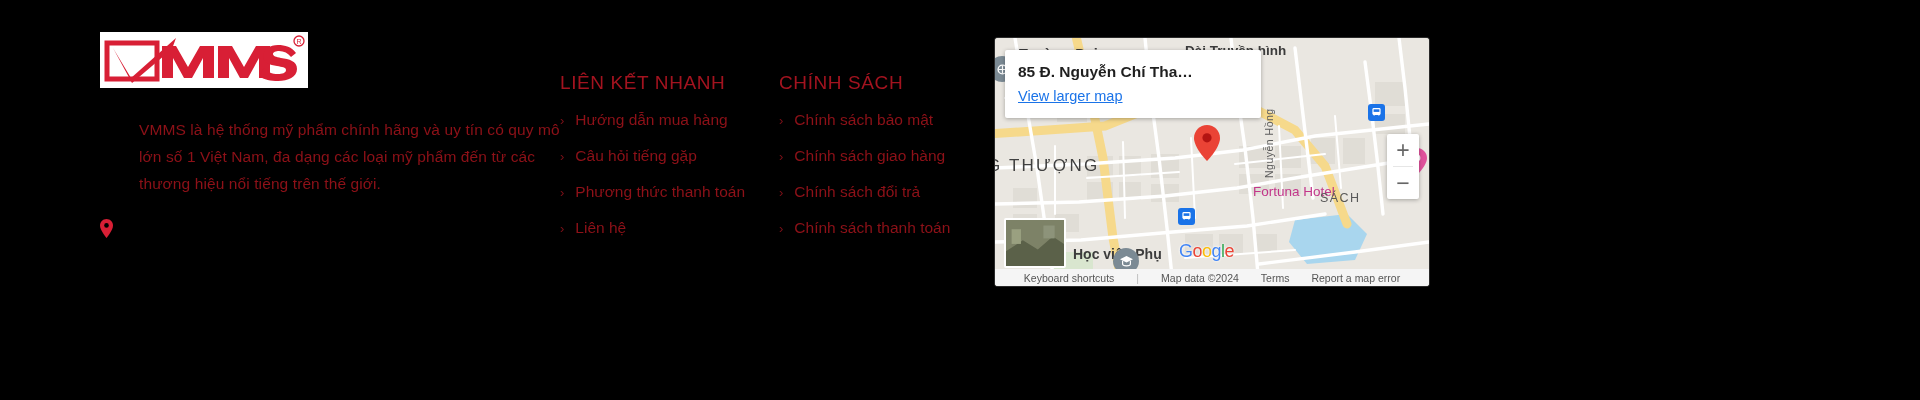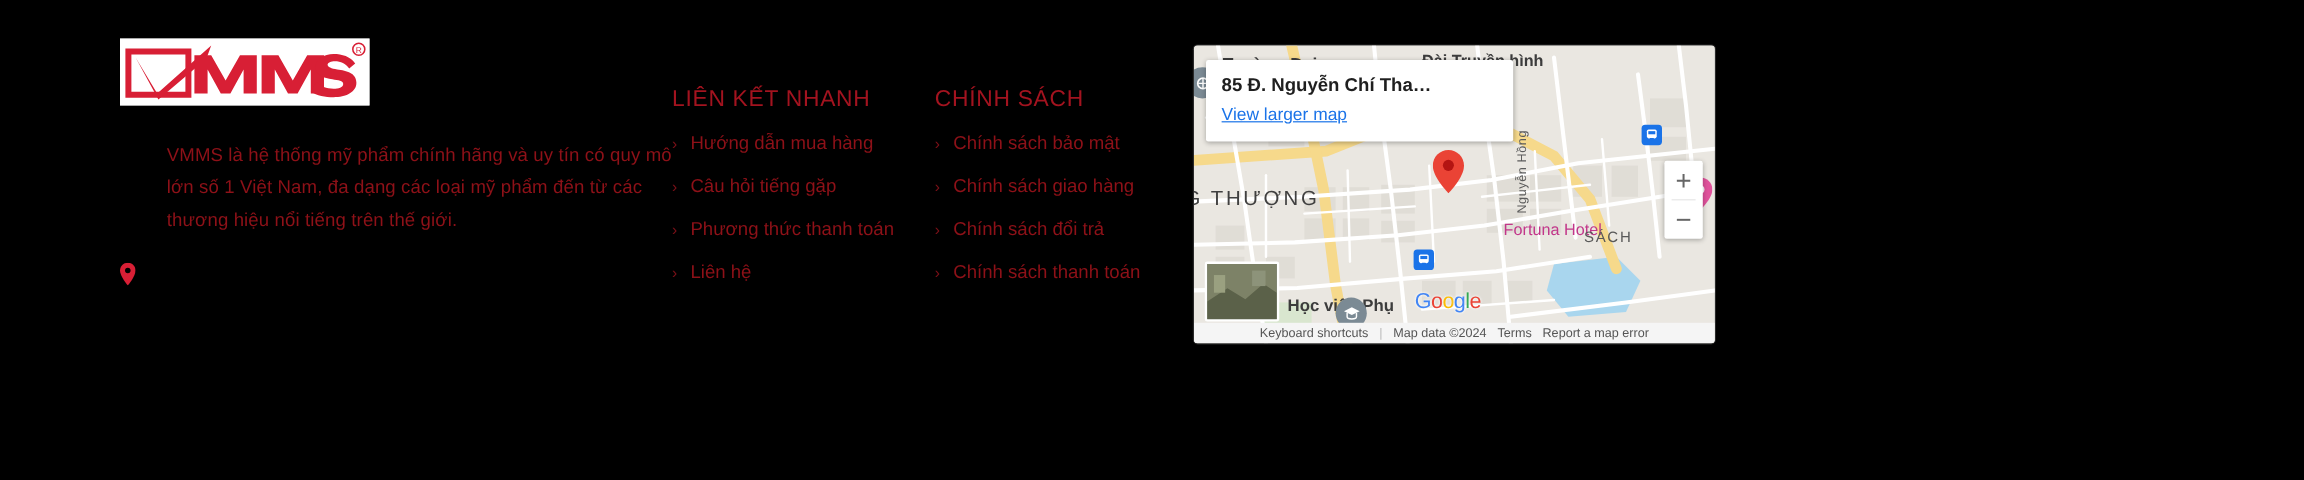--- a/index.html
+++ b/index.html
@@ -210,21 +210,21 @@
   .g-y { color: #fbbc05; } .g-g { color: #34a853; }
 
   .map-attrib {
     position: absolute;
     left: 0; right: 0; bottom: 0;
     height: 17px;
     background: #f5f5f5;
     display: flex;
     align-items: center;
     justify-content: center;
-    gap: 9px;
+    gap: 22px;
     font-size: 10.5px;
     color: #555555;
     z-index: 8;
     white-space: nowrap;
   }
   .map-attrib .sep { color: #bbbbbb; }
   .map-attrib .terms,
   .map-attrib .report { color: #555555; }
 </style>
 </head>

